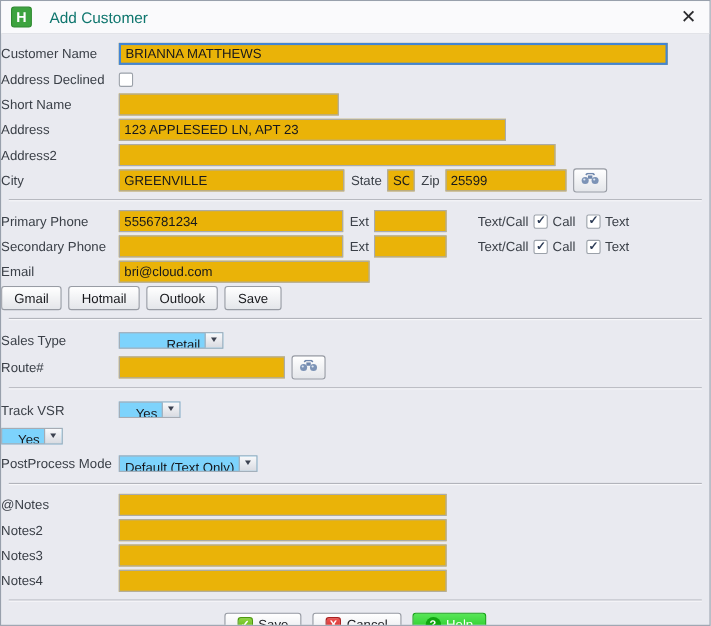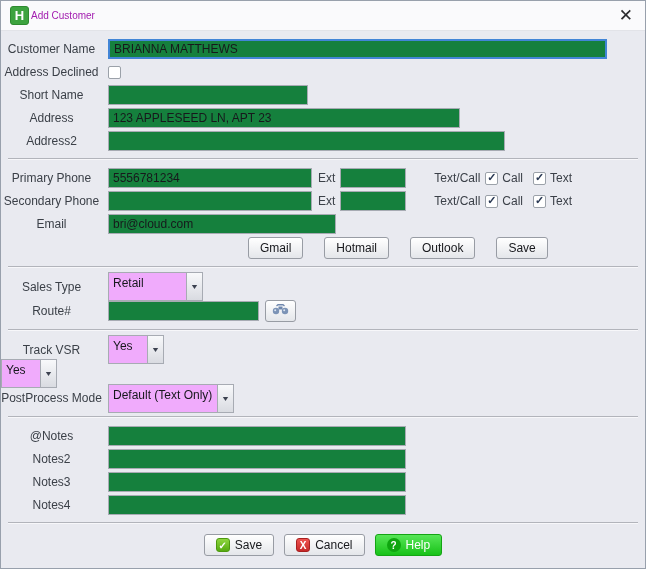--- a/index.html
+++ b/index.html
@@ -15,65 +15,65 @@
   
   .titlebar {
     height:30px; background:#fafafc; border-bottom:1px solid #e2e3e8;
     display:flex; align-items:center; padding:0 9px;
   }
   .app-icon {
     width:19px; height:19px; background:#3da33f; border:1px solid #2e8a30;
     border-radius:3px; color:#fff; font-weight:bold; font-size:13px;
     display:flex; align-items:center; justify-content:center;
   }
-  .title-text { margin-left:2px; font-size:10px; color:#a21caf; }
+  .title-text { margin-left:16px; font-size:14px; color:#0f766e; }
   .close-btn {
     position:absolute; top:6px; right:12px; font-size:17px; color:#2b2b2e;
     cursor:pointer; line-height:1; background:none; border:none;
     font-family:"Liberation Sans", sans-serif;
   }
   
   .form { padding-top:8px; }
   .row { display:flex; align-items:center; margin-bottom:3px; height:20px; }
-  .lbl { width:107px; text-align:center; padding-right:6px; color:#3b4048; flex:none; }
+  .lbl { width:107px; text-align:left; padding-right:6px; color:#3b4048; flex:none; }
   .inline-lbl { margin:0 5px 0 6px; color:#3b4048; flex:none; }
   .inp {
-    height:20px; border:1px solid #a7abb3; background:#15803d;
+    height:20px; border:1px solid #a7abb3; background:#eab308;
     font-family:"Liberation Sans", sans-serif; font-size:12px; color:#17181c;
     padding:0 4px; outline:none;
   }
   .inp.focused { border:2px solid #4285d6; }
   .sep { border:none; border-top:1px solid #b2b4bb; border-bottom:1px solid #f7f7fa; margin:7px 7px 8px 7px; }
   
   .chk {
     width:13px; height:13px; border:1px solid #9ba1a9; background:#fff;
     border-radius:2px; display:inline-flex; align-items:center; justify-content:center;
     font-size:11px; color:#2b3a55; flex:none; cursor:pointer;
   }
   .chk.checked::after { content:"\2713"; font-weight:bold; margin-top:-1px; }
   .chk-word { margin-left:4px; }
   
   .sel {
-    display:flex; border:1px solid #a7abb3; background:#f0abfc; height:29px; cursor:pointer;
+    display:flex; border:1px solid #a7abb3; background:#7dd3fc; height:15px; cursor:pointer;text-align:right;
   }
   .sel .sel-txt { flex:1; padding:3px 4px 0 4px; font-size:12px; color:#17181c; white-space:nowrap; overflow:hidden; }
   .sel .arrow-btn {
     width:16px; flex:none; background:linear-gradient(#f8f9fb,#d9dbe1);
     border-left:1px solid #a7abb3; display:flex; align-items:center; justify-content:center;
   }
   .arrow-glyph { font-size:7px; color:#3c4250; transform:scaleX(1.3); }
   
   .btn {
     height:22px; border:1px solid #989ca4; border-radius:3px;
     background:linear-gradient(#ffffff,#e4e6ea);
     font-family:"Liberation Sans", sans-serif; font-size:12px; color:#17181c;
     padding:0 11px; cursor:pointer; display:inline-flex; align-items:center; justify-content:center;
   }
   .lookup-btn { width:31px; padding:0; margin-left:6px; }
-  .email-btn-row { padding-left:247px; display:flex; gap:21px; height:22px; margin-bottom:3px; }
+  .email-btn-row { display:flex; gap:6px; height:22px; margin-bottom:3px; }
   
   .footer { display:flex; justify-content:center; gap:10px; margin-top:10px; }
   .footer .btn { gap:5px; }
   .icon-sq {
     width:14px; height:14px; border-radius:3px; color:#fff; font-size:10px; font-weight:bold;
     display:inline-flex; align-items:center; justify-content:center; flex:none;
   }
   .save-icon { background:linear-gradient(#8ed63e,#56aa10); border:1px solid #4d990e; }
   .cancel-icon { background:linear-gradient(#ef5350,#c62828); border:1px solid #a82020; }
   .help-btn {
@@ -114,20 +114,40 @@
   <div class="row">
     <span class="lbl">Address</span>
     <input class="inp" style="width: 352px;" value="123 APPLESEED LN, APT 23">
   </div>
 
   <div class="row">
     <span class="lbl">Address2</span>
     <input class="inp" style="width: 397px;" value="">
   </div>
 
+  <div class="row">
+    <span class="lbl">City</span>
+    <input class="inp" style="width: 205px;" value="GREENVILLE">
+    <span class="inline-lbl">State</span>
+    <input class="inp" style="width: 25px;" value="SC">
+    <span class="inline-lbl">Zip</span>
+    <input class="inp" style="width: 110px;" value="25599">
+    <button class="btn lookup-btn">
+      <span>
+        <svg width="17" height="11" viewBox="0 0 17 11">
+          <path d="M4.5 2 L6 0.8 H11 L12.5 2" stroke="#6f87ad" stroke-width="1.4" fill="none"></path>
+          <rect x="6.5" y="2.5" width="4" height="3" fill="#6f87ad"></rect>
+          <circle cx="4" cy="7" r="3.2" fill="#7c93b6"></circle>
+          <circle cx="13" cy="7" r="3.2" fill="#7c93b6"></circle>
+          <circle cx="3.2" cy="6.2" r="1" fill="#dce6f2"></circle>
+          <circle cx="12.2" cy="6.2" r="1" fill="#dce6f2"></circle>
+        </svg>
+      </span>
+    </button>
+  </div>
 
   <hr class="sep">
 
   <div class="row">
     <span class="lbl">Primary Phone</span>
     <input class="inp" style="width: 204px;" value="5556781234">
     <span class="inline-lbl">Ext</span>
     <input class="inp" style="width: 66px;" value="">
     <span class="tc-group">
       <span class="tc-label">Text/Call</span>

